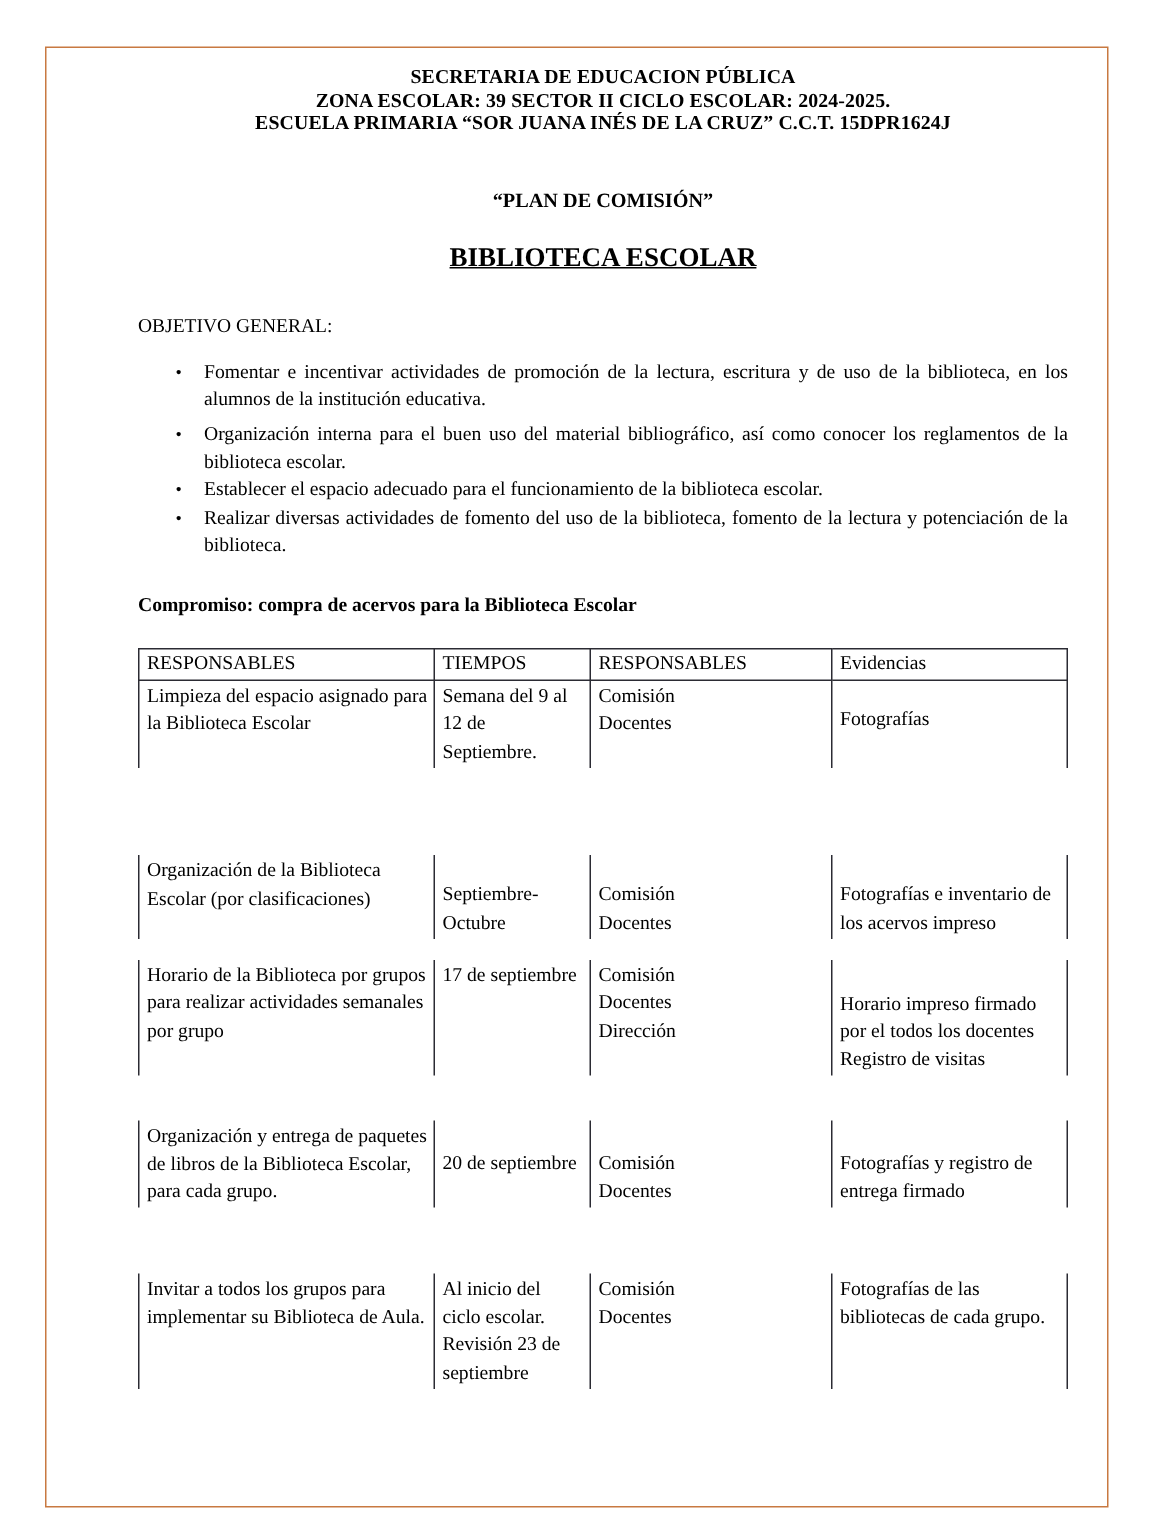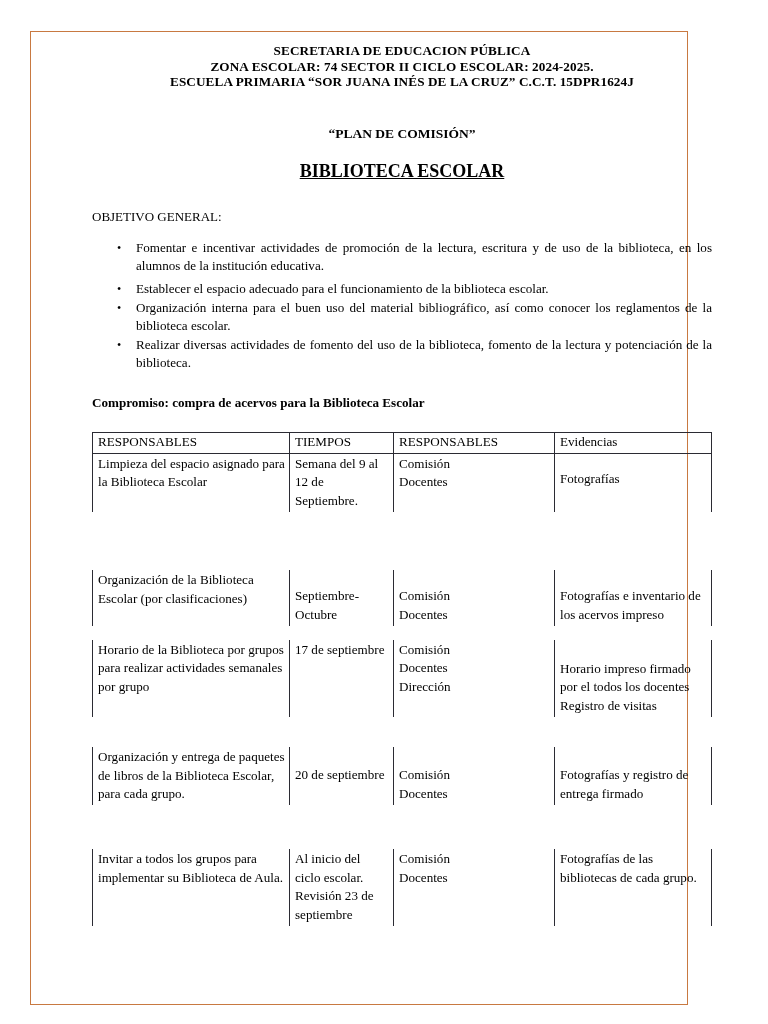--- a/index.html
+++ b/index.html
@@ -12,21 +12,21 @@
     height: 1024px;
     font-family: "Liberation Serif", "DejaVu Serif", serif;
     color: #000000;
     overflow: hidden;
   }
 
   .page {
     position: absolute;
     left: 30px;
     top: 31px;
-    width: 658px;
+    width: 709px;
     height: 974px;
     border: 1.5px solid #C87941;
     box-sizing: border-box;
     background: #ffffff;
   }
 
   .content {
     position: absolute;
     left: 61px;
     top: 11px;
@@ -147,35 +147,35 @@
   .nj { text-align: justify; text-align-last: left; }
 </style>
 </head>
 <body>
 
 <div class="page" style="border-color: rgb(200, 121, 65);">
   <div class="content">
 
     <div class="doc-header">
       <span class="hline">SECRETARIA DE EDUCACION PÚBLICA</span>
-      <span class="hline">ZONA ESCOLAR: 74   SECTOR II   CICLO ESCOLAR: 2024-2025.</span>
+      <span class="hline">ZONA ESCOLAR: 39   SECTOR II   CICLO ESCOLAR: 2024-2025.</span>
       <span class="hline">ESCUELA PRIMARIA “SOR JUANA INÉS DE LA CRUZ”   C.C.T. 15DPR1624J</span>
     </div>
 
     <div class="title-quoted">“PLAN DE COMISIÓN”</div>
     <div class="title-underlined">BIBLIOTECA ESCOLAR</div>
 
     <div class="section-heading">OBJETIVO GENERAL:</div>
     <ul class="bullets general">
       <li>Fomentar e incentivar actividades de promoción de la lectura, escritura y de uso de la biblioteca, en los alumnos de la institución educativa.</li>
     </ul>
 
     <ul class="bullets especificos">
+      <li>Organización interna para el buen uso del material bibliográfico, así como conocer los reglamentos de la biblioteca escolar.</li>
       <li>Establecer el espacio adecuado para el funcionamiento de la biblioteca escolar.</li>
-      <li>Organización interna para el buen uso del material bibliográfico, así como conocer los reglamentos de la biblioteca escolar.</li>
       <li>Realizar diversas actividades de fomento del uso de la biblioteca, fomento de la lectura y potenciación de la biblioteca.</li>
     </ul>
 
     <div class="compromiso">Compromiso: compra de acervos para la Biblioteca Escolar</div>
 
     <table class="plan">
       <colgroup>
         <col class="col-act">
           <col class="col-tiem">
           <col class="col-resp">

